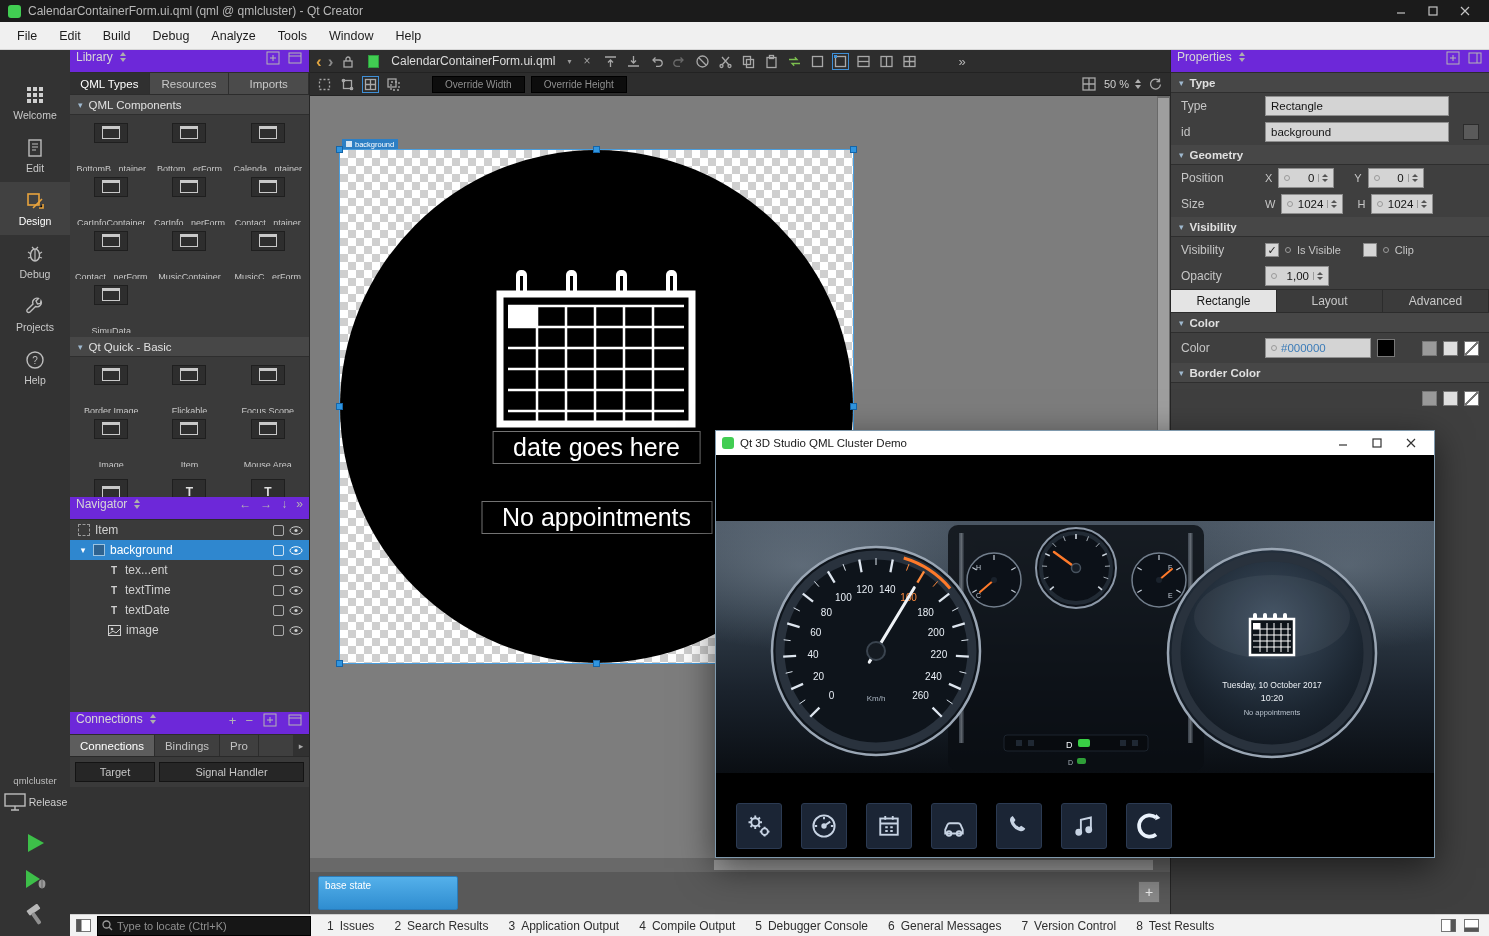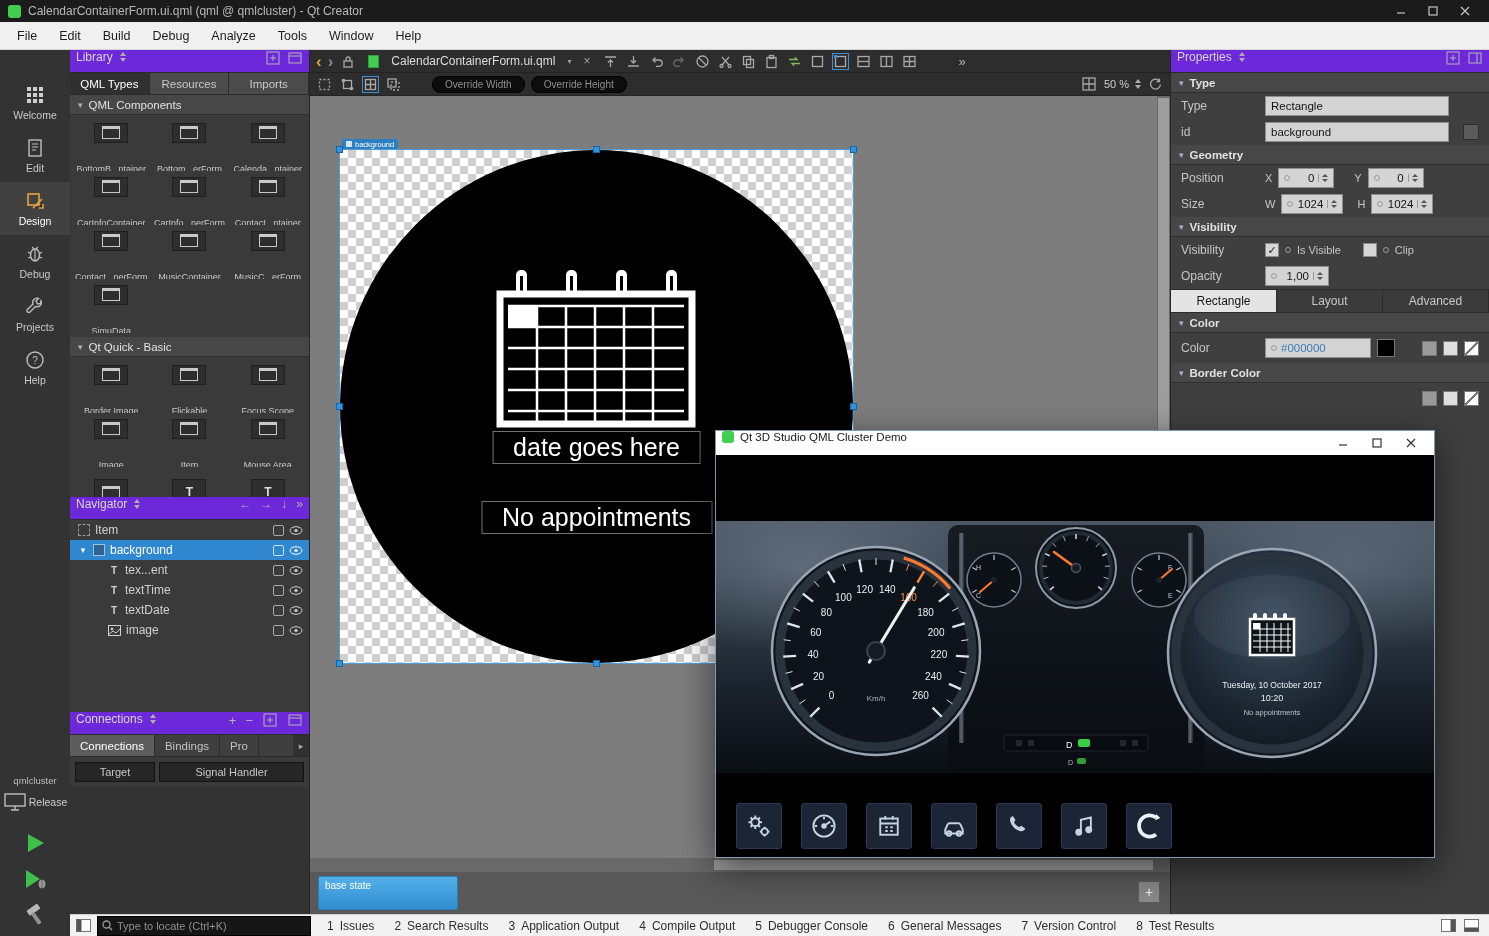--- a/index.html
+++ b/index.html
@@ -70,21 +70,21 @@
 .gback{color:#e0a541;font-size:17px;font-weight:bold;line-height:1}
 .gfwd{color:#8a8a8a;font-size:17px;font-weight:bold;line-height:1}
 .ftab{display:flex;align-items:center;gap:12px;padding:0 6px;height:100%}
 .fname{color:#dcdcdc;font-size:12px}
 .fdd{color:#9a9a9a;font-size:8px}
 .fclose{color:#a0a0a0;font-size:12px}
 .ti{width:17px;height:17px;display:flex;align-items:center;justify-content:center}
 .ti svg{stroke:#a8a8a8;fill:none;stroke-width:1.3}
 .ti.act{border:1px solid #3f8fd6}
 .goverflow{color:#b4b4b4;font-size:13px;margin-left:34px}
-.pill{background:#0d0d0d;border:1px solid #000;color:#8f8f8f;font-size:10px;padding:2px 12px;border-radius:8px;white-space:nowrap}
+.pill{background:#0d0d0d;border:1px solid #000;color:#8f8f8f;font-size:10px;padding:2px 12px;border-radius:0;white-space:nowrap}
 .zoomgrp{margin-left:auto;display:flex;align-items:center;gap:6px}
 .ztext{color:#cfcfcf;font-size:11px}
 #canvas{position:relative;flex:1;background:#7d7d7d;overflow:hidden}
 .vscroll{position:absolute;right:0;top:0;width:13px;height:100%;background:#696969}
 .vthumb{position:absolute;left:1px;top:2px;width:11px;height:64%;background:#9e9e9e}
 .hscroll{height:14px;background:#696969;position:relative;flex-shrink:0}
 .hthumb{position:absolute;left:47%;top:2px;width:51%;height:10px;background:#9e9e9e}
 
 #qml-item{position:absolute;left:30px;top:54px;width:513px;height:513px;outline:1px solid #4a9ede;
  background-color:#fff;
@@ -121,21 +121,21 @@
 .colorval{color:#3c7cb8}
 
 #statusbar{position:absolute;left:70px;top:914px;width:1419px;height:22px;background:#f2f2f2;border-top:1px solid #cfcfcf;display:flex;align-items:center;padding:0 6px;gap:6px}
 .locator{width:214px;height:20px;background:#161616;border:1px solid #000;display:flex;align-items:center;padding:0 4px;gap:4px}
 .locator input{flex:1;background:transparent;border:none;outline:none;color:#9a9a9a;font-size:11px;font-family:"Liberation Sans",sans-serif}
 .locator input::placeholder{color:#8f8f8f}
 .pane{display:flex;gap:6px;padding:0 10px;color:#2e2e2e;font-size:12px;align-items:center;cursor:default;height:100%}
 .sb-right{margin-left:auto;display:flex;gap:8px;align-items:center;padding-right:4px}
 
 #cluster{position:absolute;left:715px;top:430px;width:720px;height:428px;border:1px solid #7f99ad;background:#000;z-index:60;box-shadow:0 10px 34px rgba(0,0,0,.55)}
-.cl-title{height:24px;background:#fff;display:flex;align-items:flex-start;padding:0 6px;gap:6px}
+.cl-title{height:24px;background:#fff;display:flex;align-items:center;padding:0 6px;gap:6px}
 .cl-title .t{color:#1a1a1a;font-size:11.5px}
 .cl-wbtns{margin-left:auto;display:flex}
 .cl-wbtn{width:34px;height:24px;display:flex;align-items:center;justify-content:center}
 .cl-body{position:relative;width:718px;height:402px;background:#000}
 .dash{position:absolute;left:0;top:66px;width:718px;height:252px;
  background:radial-gradient(ellipse 260px 120px at 12% 18%,rgba(158,172,186,.34),transparent 70%),
  radial-gradient(ellipse 260px 120px at 88% 18%,rgba(150,164,178,.30),transparent 70%),
  linear-gradient(180deg,#4a5663 0%,#313d49 35%,#1a222c 68%,#0a0e13 100%)}
 .cl-icons{position:absolute;left:20px;top:348px;display:flex;gap:19px}
 .cl-btn{width:46px;height:46px;background:#1b2535;border:1px solid #2b3a52;border-radius:3px;display:flex;align-items:center;justify-content:center;cursor:default}

